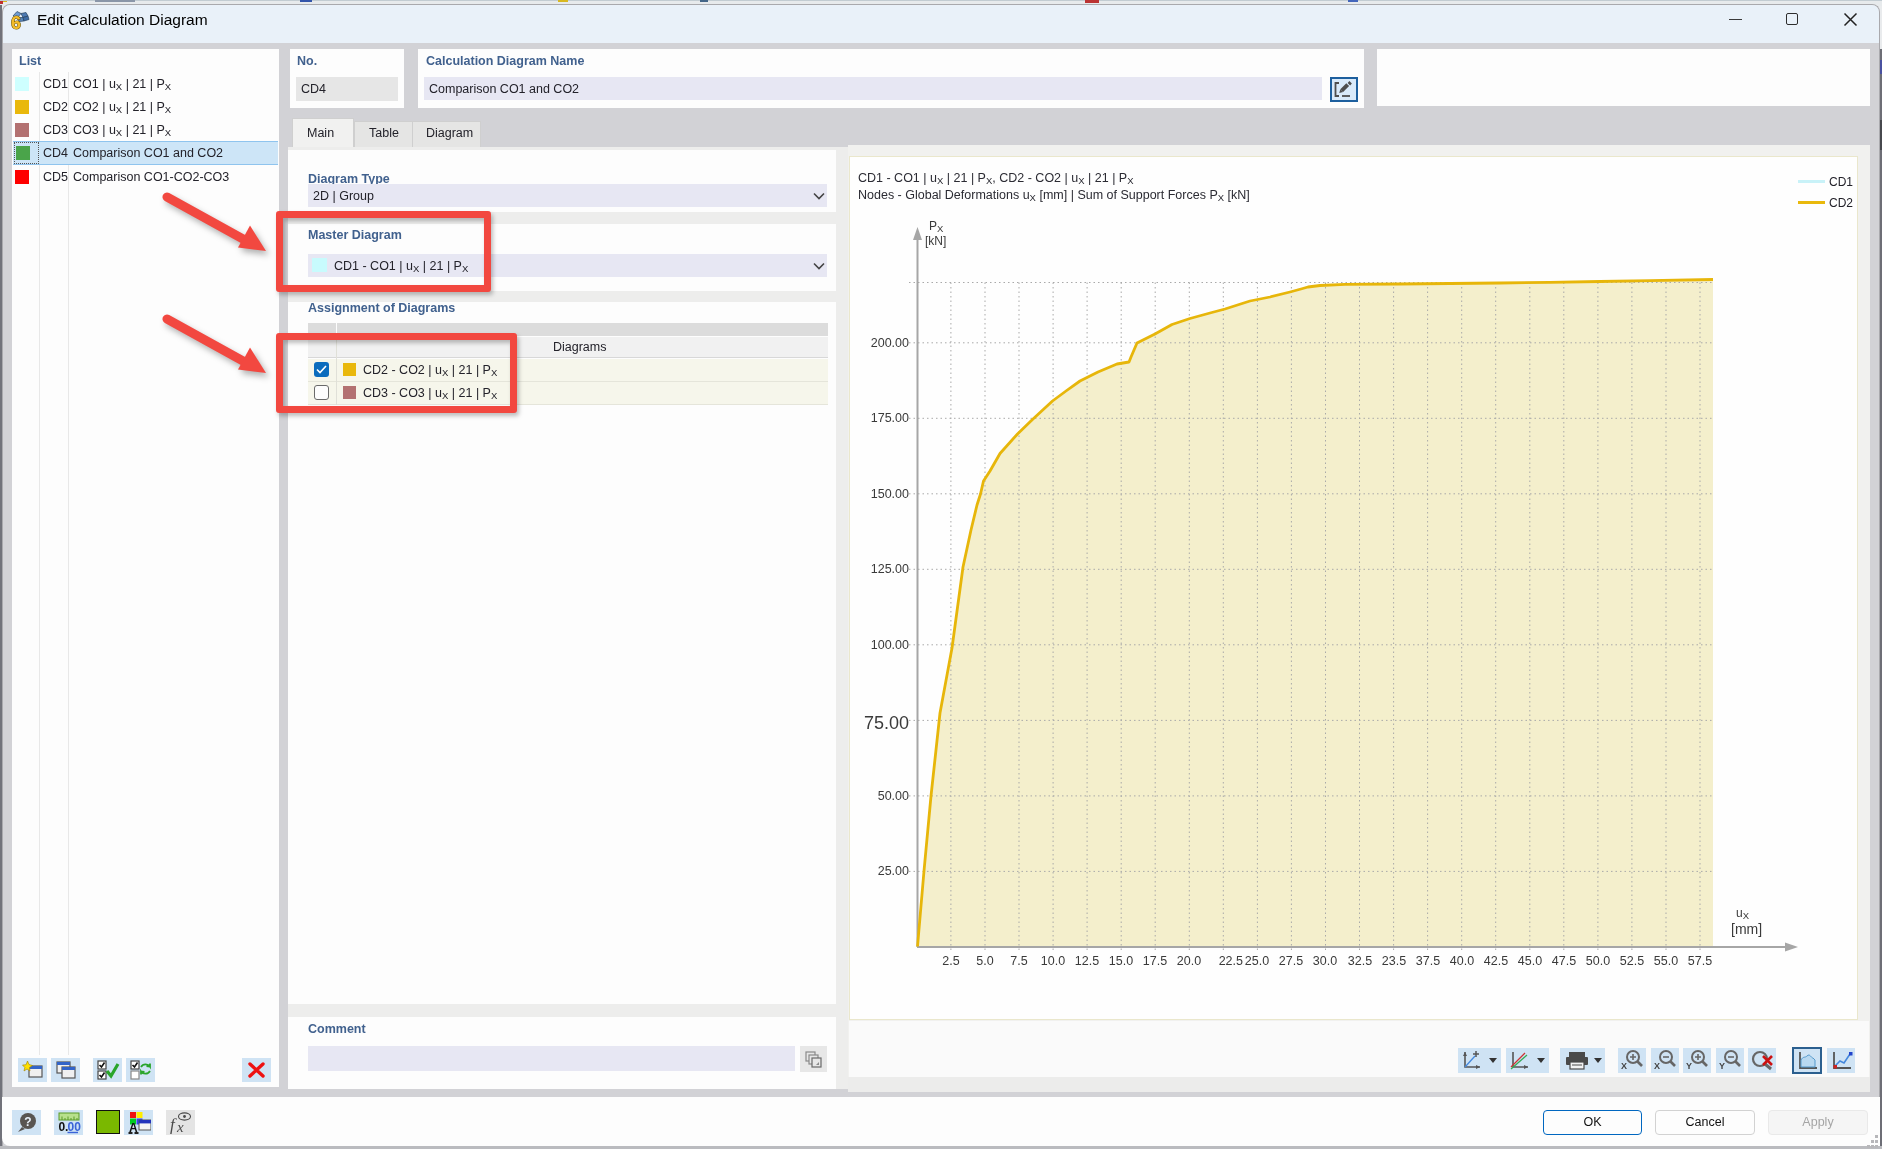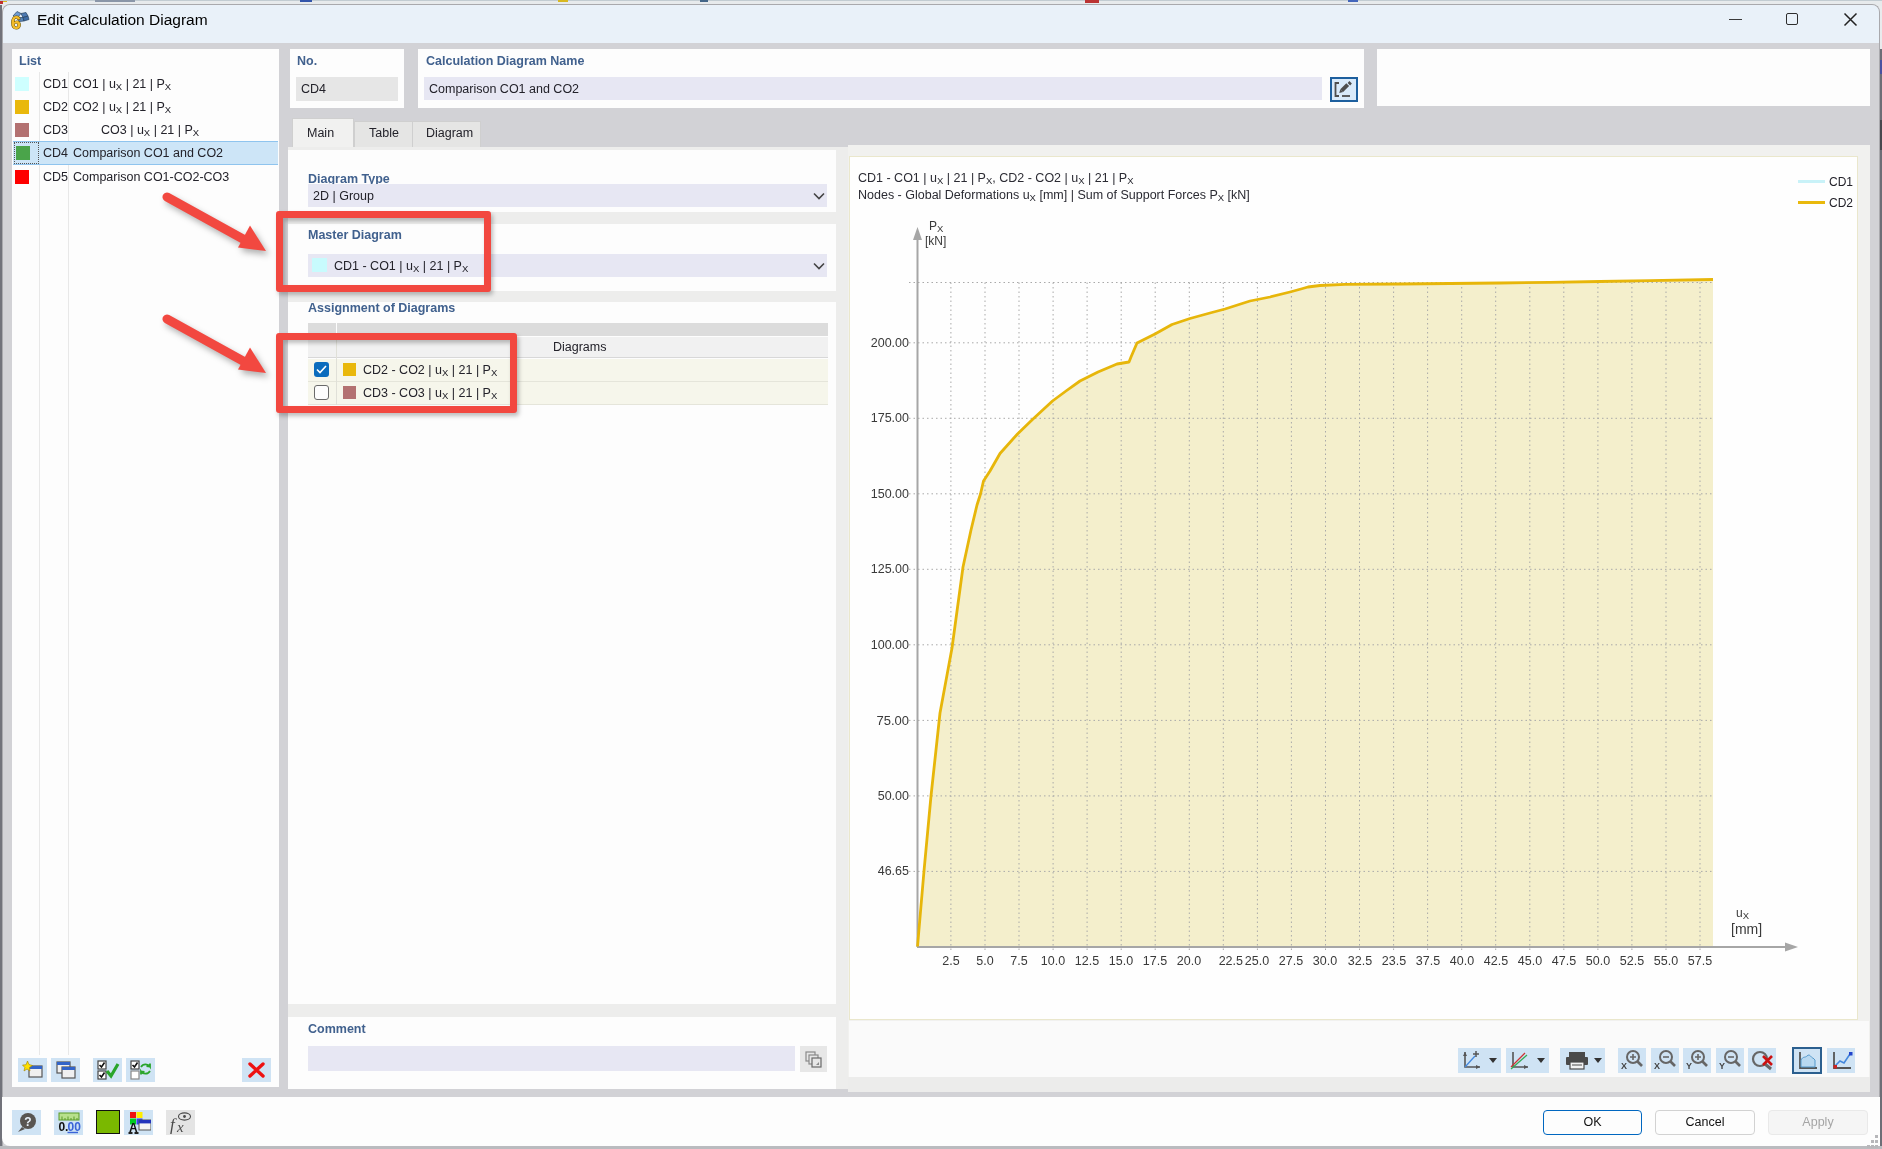--- a/index.html
+++ b/index.html
@@ -62,21 +62,21 @@
   <div class="abs" style="left:14px;top:142px;width:25px;height:22px;border:1px dotted #555;"></div>
 
   <div class="abs" style="left:15px;top:77px;width:14px;height:14px;background:#ceffff;"></div>
   <div class="txt" style="left:43px;top:77px;">CD1</div>
   <div class="txt" style="left:73px;top:77px;">CO1 | u<sub class="x">X</sub> | 21 | P<sub class="x">X</sub></div>
   <div class="abs" style="left:15px;top:100px;width:14px;height:14px;background:#e9b80c;"></div>
   <div class="txt" style="left:43px;top:100px;">CD2</div>
   <div class="txt" style="left:73px;top:100px;">CO2 | u<sub class="x">X</sub> | 21 | P<sub class="x">X</sub></div>
   <div class="abs" style="left:15px;top:123px;width:14px;height:14px;background:#b37171;"></div>
   <div class="txt" style="left:43px;top:123px;">CD3</div>
-  <div class="txt" style="left:73px;top:123px;margin-left:28px;">CO3 | u<sub class="x">X</sub> | 21 | P<sub class="x">X</sub></div>
+  <div class="txt" style="left:73px;top:123px;">CO3 | u<sub class="x">X</sub> | 21 | P<sub class="x">X</sub></div>
   <div class="abs" style="left:16px;top:146px;width:14px;height:14px;background:#4aa44a;"></div>
   <div class="txt" style="left:43px;top:146px;">CD4</div>
   <div class="txt" style="left:73px;top:146px;">Comparison CO1 and CO2</div>
   <div class="abs" style="left:15px;top:170px;width:14px;height:14px;background:#fe0000;"></div>
   <div class="txt" style="left:43px;top:170px;">CD5</div>
   <div class="txt" style="left:73px;top:170px;">Comparison CO1-CO2-CO3</div>
 
   <div class="abs" style="left:18px;top:1058px;width:29px;height:24px;background:#cfe3f4;"></div>
   <svg class="abs" style="left:22px;top:1060px;" width="22" height="20" viewBox="0 0 22 20">
     <rect x="7" y="6" width="13" height="11" fill="#f0f0f0" stroke="#555" stroke-width="1.2"></rect>
@@ -252,23 +252,23 @@
   </svg>
 
   <div class="txt" style="left:858px;top:171px;font-size:12.5px;color:#2b2b33;">CD1 - CO1 | u<sub class="x">X</sub> | 21 | P<sub class="x">X</sub>, CD2 - CO2 | u<sub class="x">X</sub> | 21 | P<sub class="x">X</sub></div>
   <div class="txt" style="left:858px;top:188px;font-size:12.5px;color:#2b2b33;">Nodes - Global Deformations u<sub class="x">X</sub> [mm] | Sum of Support Forces P<sub class="x">X</sub> [kN]</div>
   <div class="txt" style="left:1829px;top:175px;font-size:12px;">CD1</div>
   <div class="txt" style="left:1829px;top:196px;font-size:12px;">CD2</div>
   <div class="txt" style="left:929px;top:219px;font-size:12px;color:#3a3a3a;">P<sub class="x">X</sub></div>
   <div class="txt" style="left:925px;top:234px;font-size:12px;color:#3a3a3a;">[kN]</div>
   <div class="txt" style="left:1736px;top:906px;font-size:12px;color:#3a3a3a;">u<sub class="x">X</sub></div>
   <div class="txt" style="left:1731px;top:921px;font-size:14px;color:#3a3a3a;">[mm]</div>
-  <div class="txt" style="left:859px;top:864px;width:50px;text-align:right;font-size:12.5px;color:#3a3a3a;">46.65</div>
+  <div class="txt" style="left:859px;top:864px;width:50px;text-align:right;font-size:12.5px;color:#3a3a3a;">25.00</div>
   <div class="txt" style="left:859px;top:789px;width:50px;text-align:right;font-size:12.5px;color:#3a3a3a;">50.00</div>
-  <div class="txt" style="left:859px;top:713px;width:50px;text-align:right;font-size:13px;color:#3a3a3a;">75.00</div>
+  <div class="txt" style="left:859px;top:713px;width:50px;text-align:right;font-size:18px;color:#3a3a3a;">75.00</div>
   <div class="txt" style="left:859px;top:638px;width:50px;text-align:right;font-size:12.5px;color:#3a3a3a;">100.00</div>
   <div class="txt" style="left:859px;top:562px;width:50px;text-align:right;font-size:12.5px;color:#3a3a3a;">125.00</div>
   <div class="txt" style="left:859px;top:487px;width:50px;text-align:right;font-size:12.5px;color:#3a3a3a;">150.00</div>
   <div class="txt" style="left:859px;top:411px;width:50px;text-align:right;font-size:12.5px;color:#3a3a3a;">175.00</div>
   <div class="txt" style="left:859px;top:336px;width:50px;text-align:right;font-size:12.5px;color:#3a3a3a;">200.00</div>
   <div class="txt" style="left:931px;top:954px;width:40px;text-align:center;font-size:12.5px;color:#3a3a3a;">2.5</div>
   <div class="txt" style="left:965px;top:954px;width:40px;text-align:center;font-size:12.5px;color:#3a3a3a;">5.0</div>
   <div class="txt" style="left:999px;top:954px;width:40px;text-align:center;font-size:12.5px;color:#3a3a3a;">7.5</div>
   <div class="txt" style="left:1033px;top:954px;width:40px;text-align:center;font-size:12.5px;color:#3a3a3a;">10.0</div>
   <div class="txt" style="left:1067px;top:954px;width:40px;text-align:center;font-size:12.5px;color:#3a3a3a;">12.5</div>

